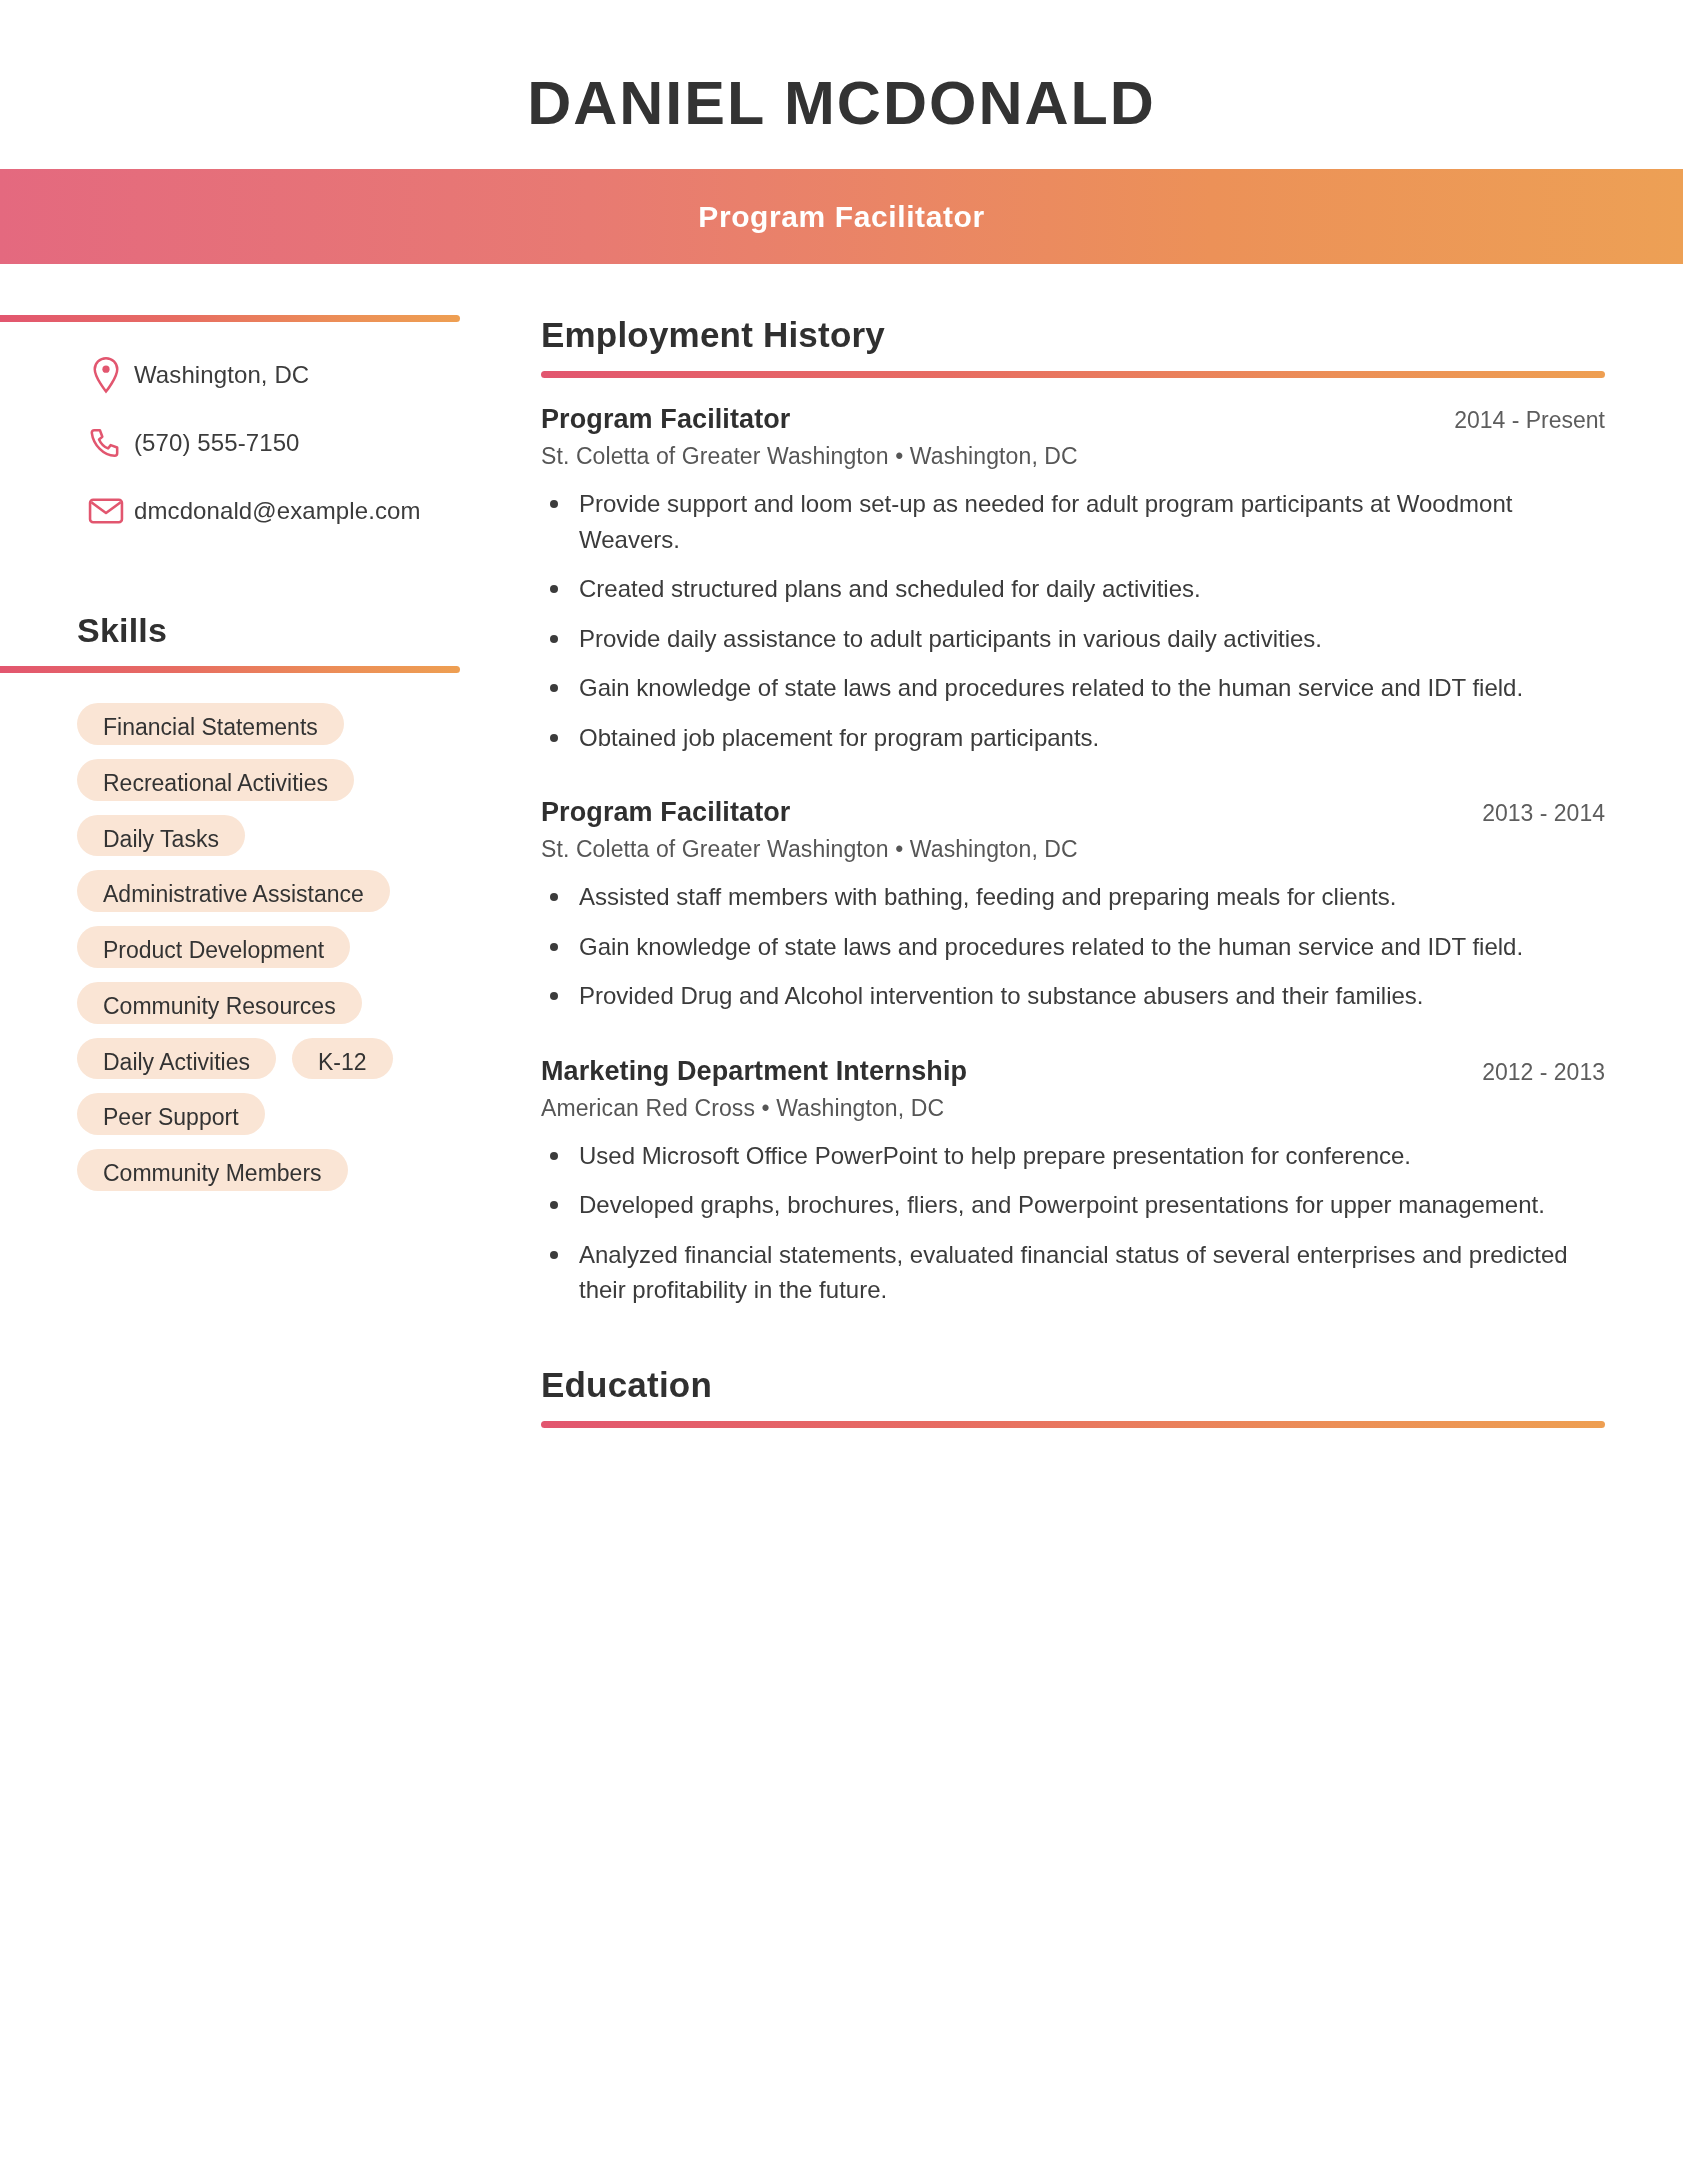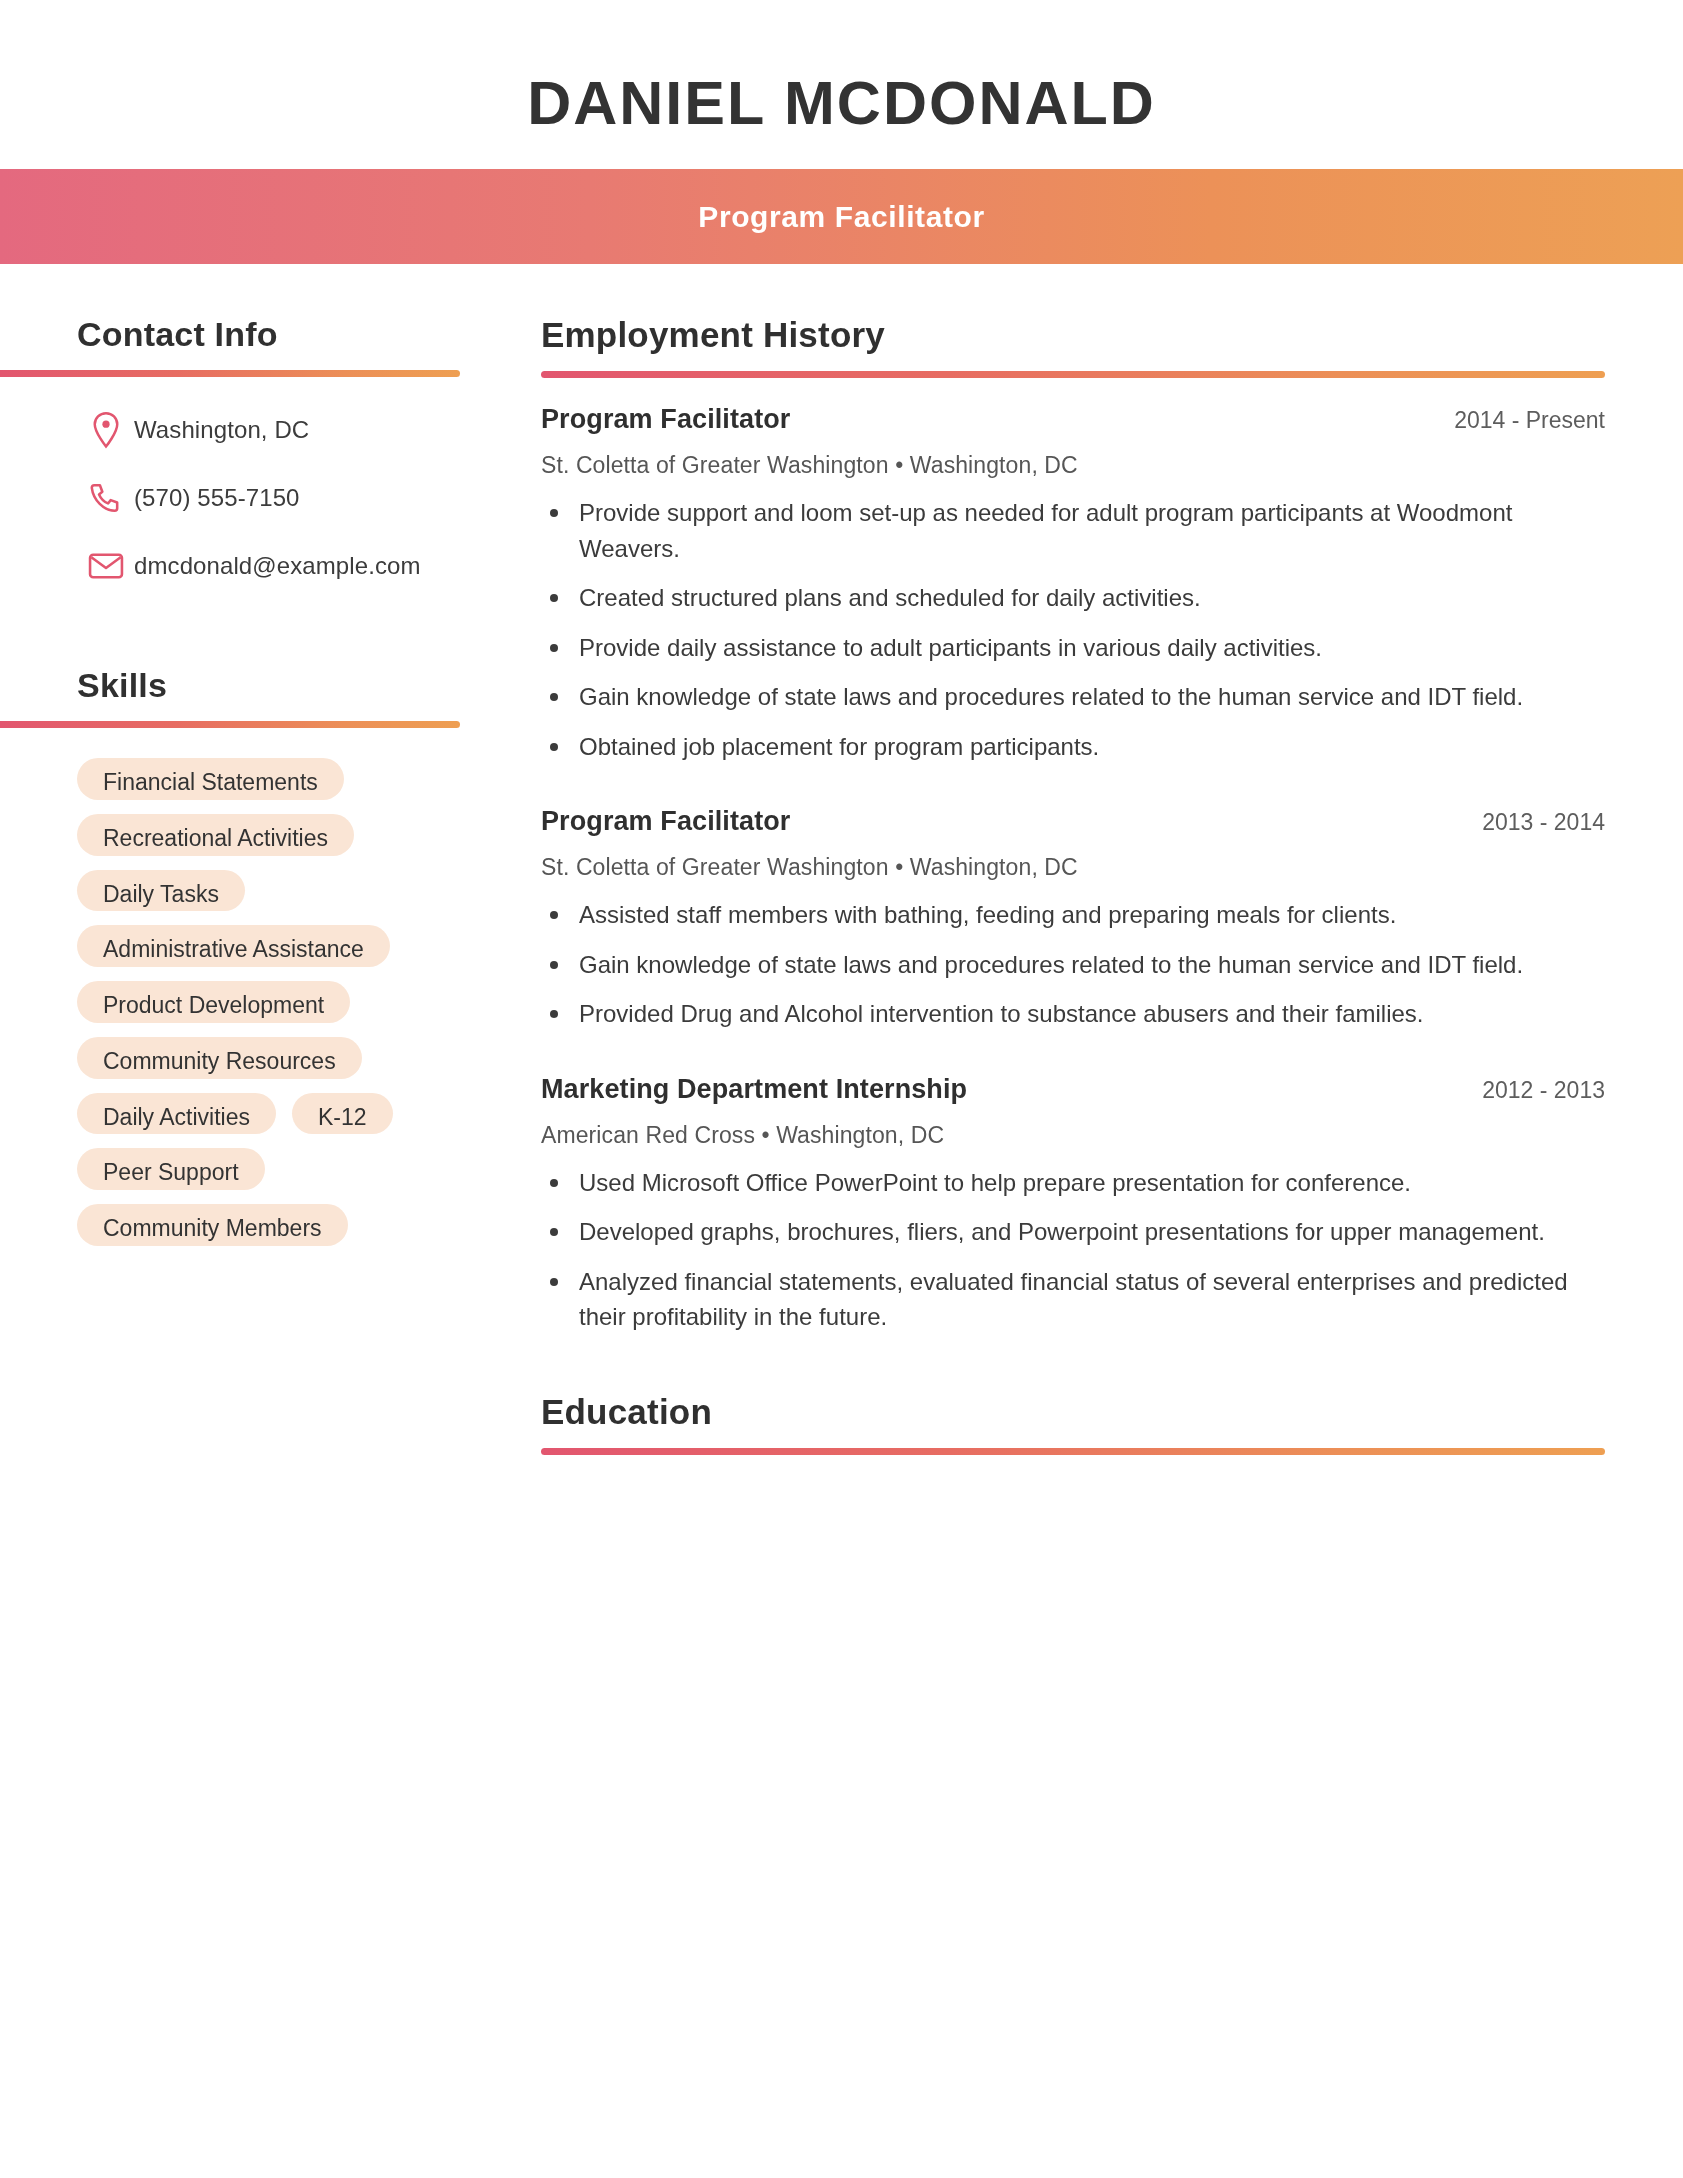--- a/index.html
+++ b/index.html
@@ -164,21 +164,21 @@
   }
   .entry-dates {
     font-size: 23px;
     color: #5d5d5d;
     white-space: nowrap;
     padding-left: 24px;
   }
   .entry-sub {
     font-size: 23px;
     color: #565656;
-    margin-top: 17px;
+    margin-top: 8px;
     letter-spacing: 0.1px;
   }
   .bullets {
     list-style: none;
     margin: 16px 0 0 0;
     padding: 0;
   }
   .bullets li {
     position: relative;
     padding-left: 38px;
@@ -217,21 +217,20 @@
 
 <div class="title-band">
   <div class="job-title">Program Facilitator</div>
 </div>
 
 <div class="resume-body">
 
   <aside class="sidebar">
 
     <section>
-      <h2 class="section-heading">Contact Info</h2>
       <div class="rule"></div>
 
       <ul class="contact-list">
 
         <li class="contact-item">
           <span class="contact-icon">
             <svg width="30" height="38" viewBox="0 0 24 30" fill="none" stroke="#e2566f" stroke-width="2">
               <path d="M12 1.6c-5 0-9 3.9-9 8.8 0 6.6 9 17.8 9 17.8s9-11.2 9-17.8c0-4.9-4-8.8-9-8.8z"></path>
               <circle cx="12" cy="10.3" r="2.9" fill="#e2566f" stroke="none"></circle>
             </svg>

